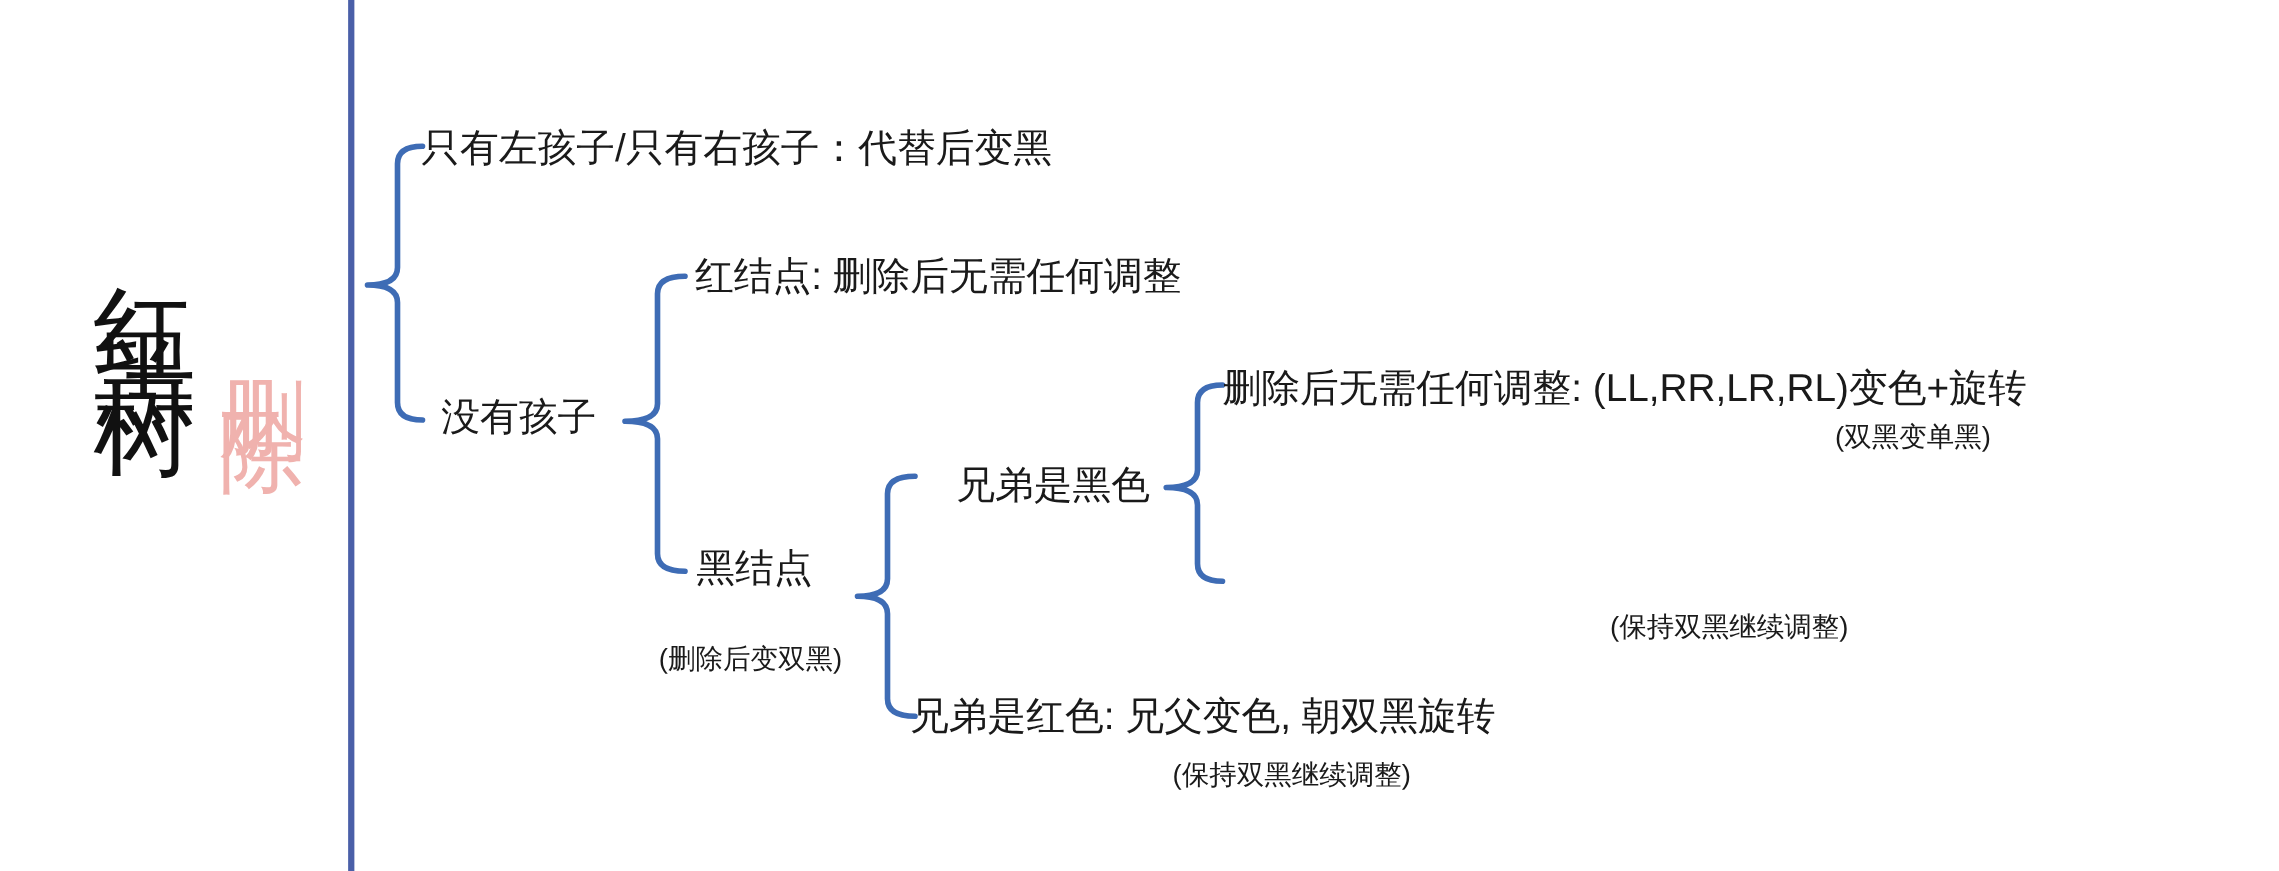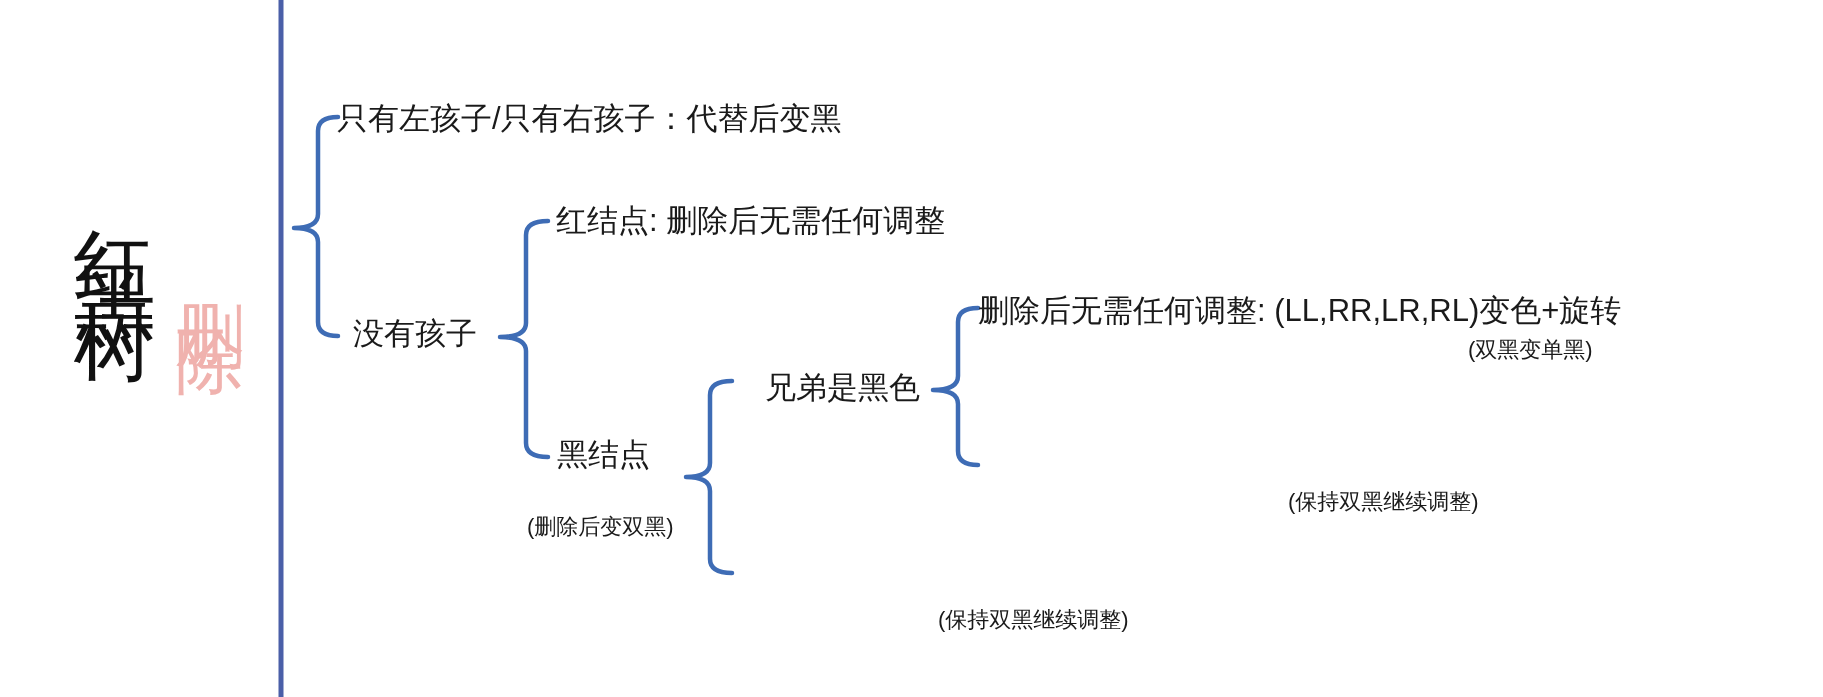--- a/index.html
+++ b/index.html
@@ -66,19 +66,20 @@
   <div class="v-title title-overlay">删除</div>
 
   <div class="node-label" style="left:337px;top:103px;">只有左孩子/只有右孩子：代替后变黑</div>
   <div class="node-label" style="left:353px;top:318px;">没有孩子</div>
 
   <div class="node-label" style="left:556px;top:205px;">红结点: 删除后无需任何调整</div>
   <div class="node-label" style="left:557px;top:439px;text-align:right;">黑结点</div>
   <div class="node-note" style="left:527px;top:516px;">(删除后变双黑)</div>
 
   <div class="node-label" style="left:765px;top:372px;">兄弟是黑色</div>
+  <div class="node-label" style="left:728px;top:557px;">兄弟是红色: 兄父变色, 朝双黑旋转</div>
   <div class="node-note" style="left:938px;top:609px;">(保持双黑继续调整)</div>
 
   <div class="node-label" style="left:978px;top:295px;">删除后无需任何调整: (LL,RR,LR,RL)变色+旋转</div>
   <div class="node-note" style="left:1468px;top:339px;">(双黑变单黑)</div>
   <div class="node-note" style="left:1288px;top:491px;">(保持双黑继续调整)</div>
 
 </div>
 
 </body></html>

